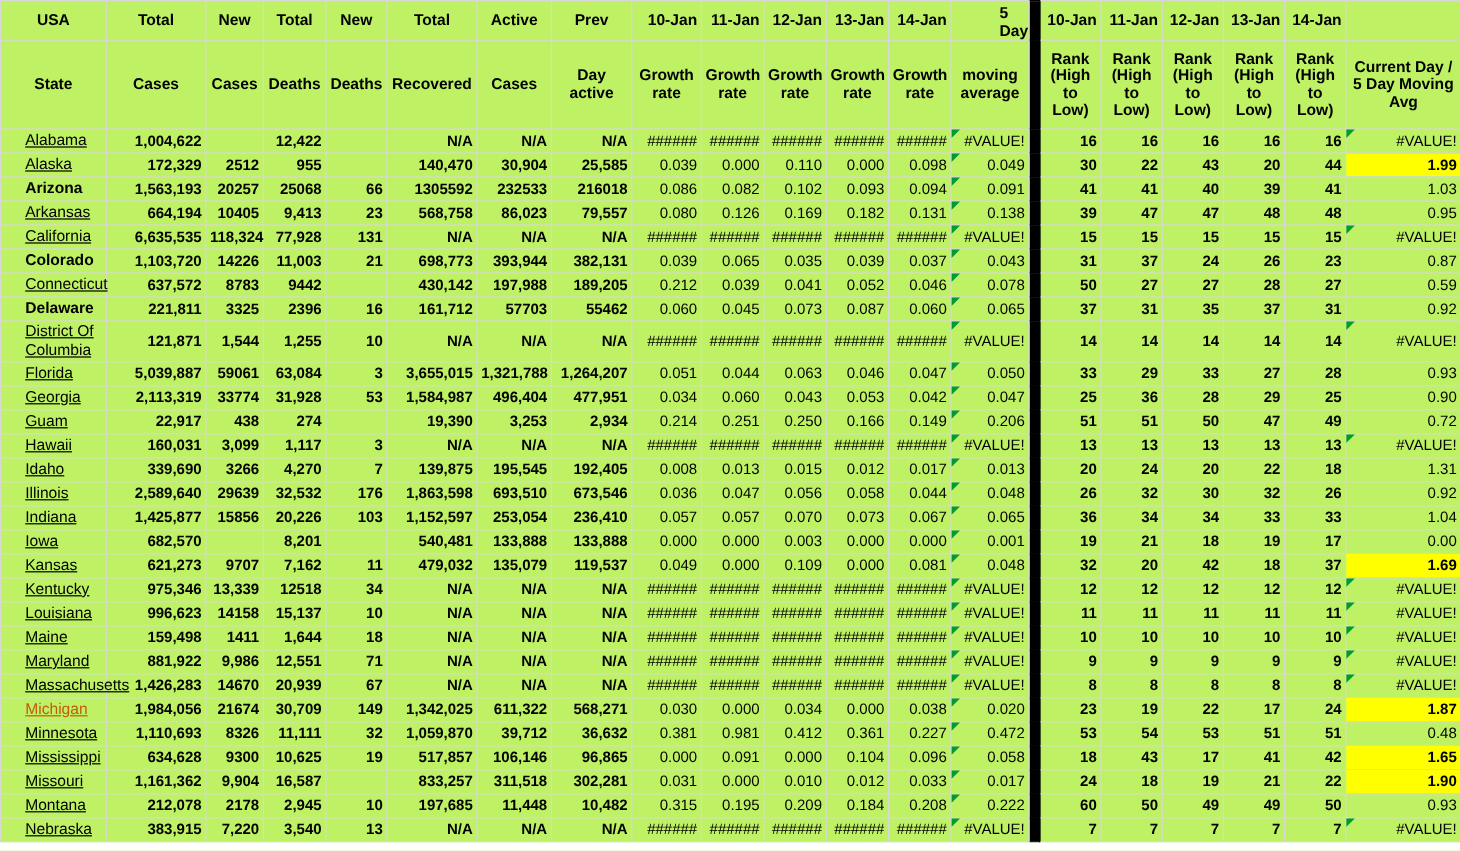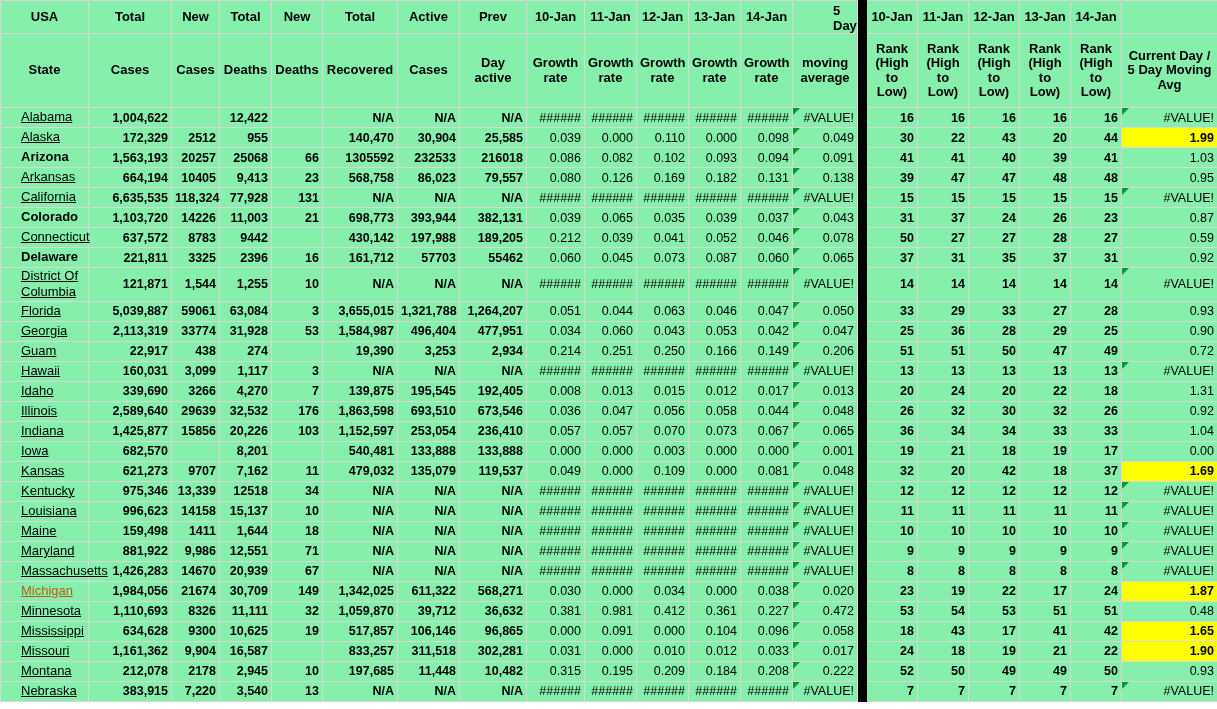--- a/index.html
+++ b/index.html
@@ -1,24 +1,24 @@
 <!DOCTYPE html>
 <html><head>
 <meta charset="utf-8">
 <style>
   html,body{margin:0;padding:0;background:#fff;}
   body{width:1217px;font-family:"Liberation Sans",sans-serif;color:#000;}
-  table{border-collapse:collapse;table-layout:fixed;width:1217px;background:#86efac;}
+  table{border-collapse:collapse;table-layout:fixed;width:1217px;background:#bef264;}
   td,th{border:1px solid #d8d8d8;padding:0 3px;vertical-align:middle;overflow:visible;}
   thead tr.r1{height:25px;}
   thead tr.r2{height:74px;}
   tbody tr{height:20px;}
   th{font-weight:bold;font-size:13px;line-height:1.12;}
   .h-c{text-align:center;}
-  .h-r{}
+  .h-r{text-align:right;}
   .h-l{text-align:left;vertical-align:top;padding-top:3px;padding-left:40px;}
   .num{text-align:right;font-size:12.5px;white-space:nowrap;}
   .b{font-weight:bold;}
   .c-state{text-align:left;font-size:13px;padding-left:20px;line-height:1.25;}
   .s-link{text-decoration:underline;}
   .s-orange{text-decoration:underline;color:#C45911;margin-top:48px;}
   .s-bold{font-weight:bold;}
   .div-col{background:#000;border:1px solid #000;padding:0;}
   .rel{position:relative;}
   .hl{background:#FFFF00;font-weight:bold;}
@@ -731,21 +731,21 @@
         <td class="num b">197,685</td>
         <td class="num b">11,448</td>
         <td class="num b">10,482</td>
         <td class="num">0.315</td>
         <td class="num">0.195</td>
         <td class="num">0.209</td>
         <td class="num">0.184</td>
         <td class="num">0.208</td>
         <td class="num rel">0.222<span class="tri"></span></td>
         <td class="div-col"></td>
-        <td class="num b">52</td>
+        <td class="num b">60</td>
         <td class="num b">50</td>
         <td class="num b">49</td>
         <td class="num b">49</td>
         <td class="num b">50</td>
         <td class="num rel">0.93</td>
       </tr>
       <tr>
         <td class="c-state"><span class="s-link">Nebraska</span></td>
         <td class="num b">383,915</td>
         <td class="num b">7,220</td>

